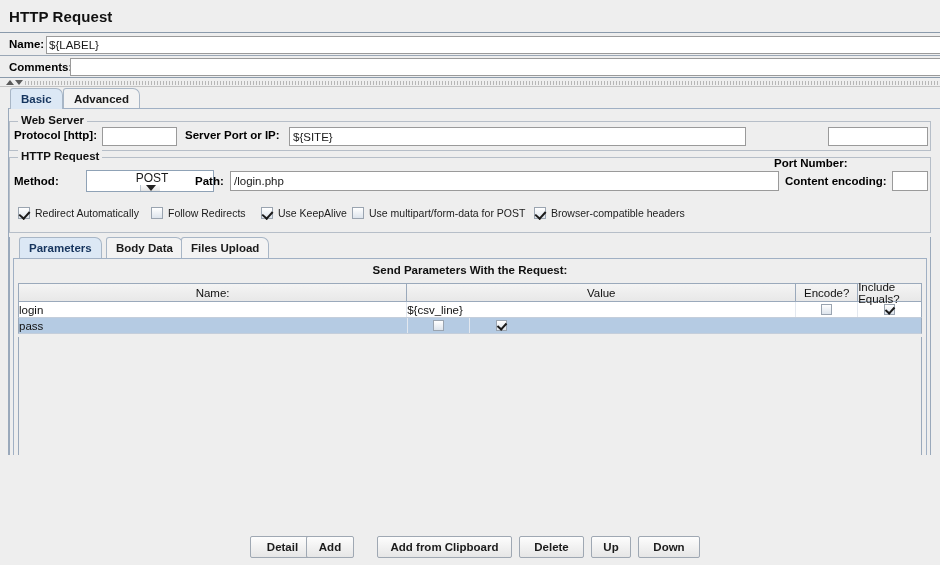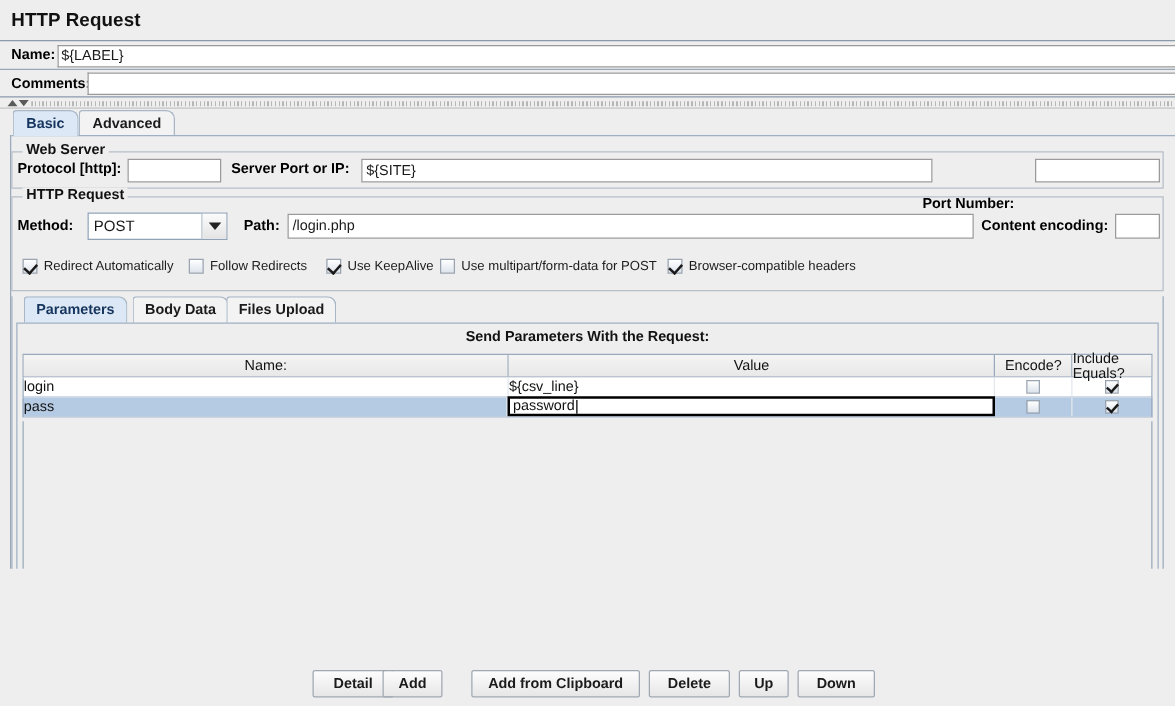--- a/index.html
+++ b/index.html
@@ -324,29 +324,29 @@
   </div>
 
   <div class="panel">
 
     <div class="group grp-webserver">
       <span class="glabel">Web Server</span>
       <span class="lbl" style="left:4px; top:7px;">Protocol [http]:</span>
       <input class="fld" style="left: 92px; top: 5px; width: 75px;" type="text" value="">
       <span class="lbl" style="left:175px; top:7px;">Server Port or IP:</span>
       <input class="fld" style="left: 279px; top: 5px; width: 457px;" type="text" value="${SITE}">
-      <span class="lbl" style="left:728px; top:7px;margin-top:28px;">Port Number:</span>
+      <span class="lbl" style="left:764px; top:7px;margin-top:28px;">Port Number:</span>
       <input class="fld" style="left: 818px; top: 5px; width: 100px;" type="text" value="">
     </div>
 
     <div class="group grp-httpreq">
       <span class="glabel">HTTP Request</span>
 
       <span class="lbl" style="left:4px; top:17px;">Method:</span>
-      <div class="combo" style="left:60px; top:12px; width:112px;">
+      <div class="combo" style="left:76px; top:12px; width:128px;flex-direction:column;">
         <span class="cval">POST</span>
         <span class="cbtn">
             <i></i>
           </span>
       </div>
 
       <span class="lbl" style="left:185px; top:17px;">Path:</span>
       <input class="fld" style="left: 220px; top: 13px; width: 549px; height: 20px;" type="text" value="/login.php">
 
       <span class="lbl" style="left:775px; top:17px;">Content encoding:</span>
@@ -404,26 +404,20 @@
             <div class="td w-enc ctr">
               <span class="cellbox"></span>
             </div>
             <div class="td w-ieq ctr">
               <span class="cellbox on"></span>
             </div>
           </div>
 
           <div class="trow sel">
             <div class="td w-name">pass</div>
-            <div class="w-val">
-              <div class="celled">
-                <span>password</span>
-                <span class="caret"></span>
-              </div>
-            </div>
             <div class="td w-enc ctr">
               <span class="cellbox"></span>
             </div>
             <div class="td w-ieq ctr">
               <span class="cellbox on"></span>
             </div>
           </div>
         </div>
 
         <div class="tblempty"></div>

